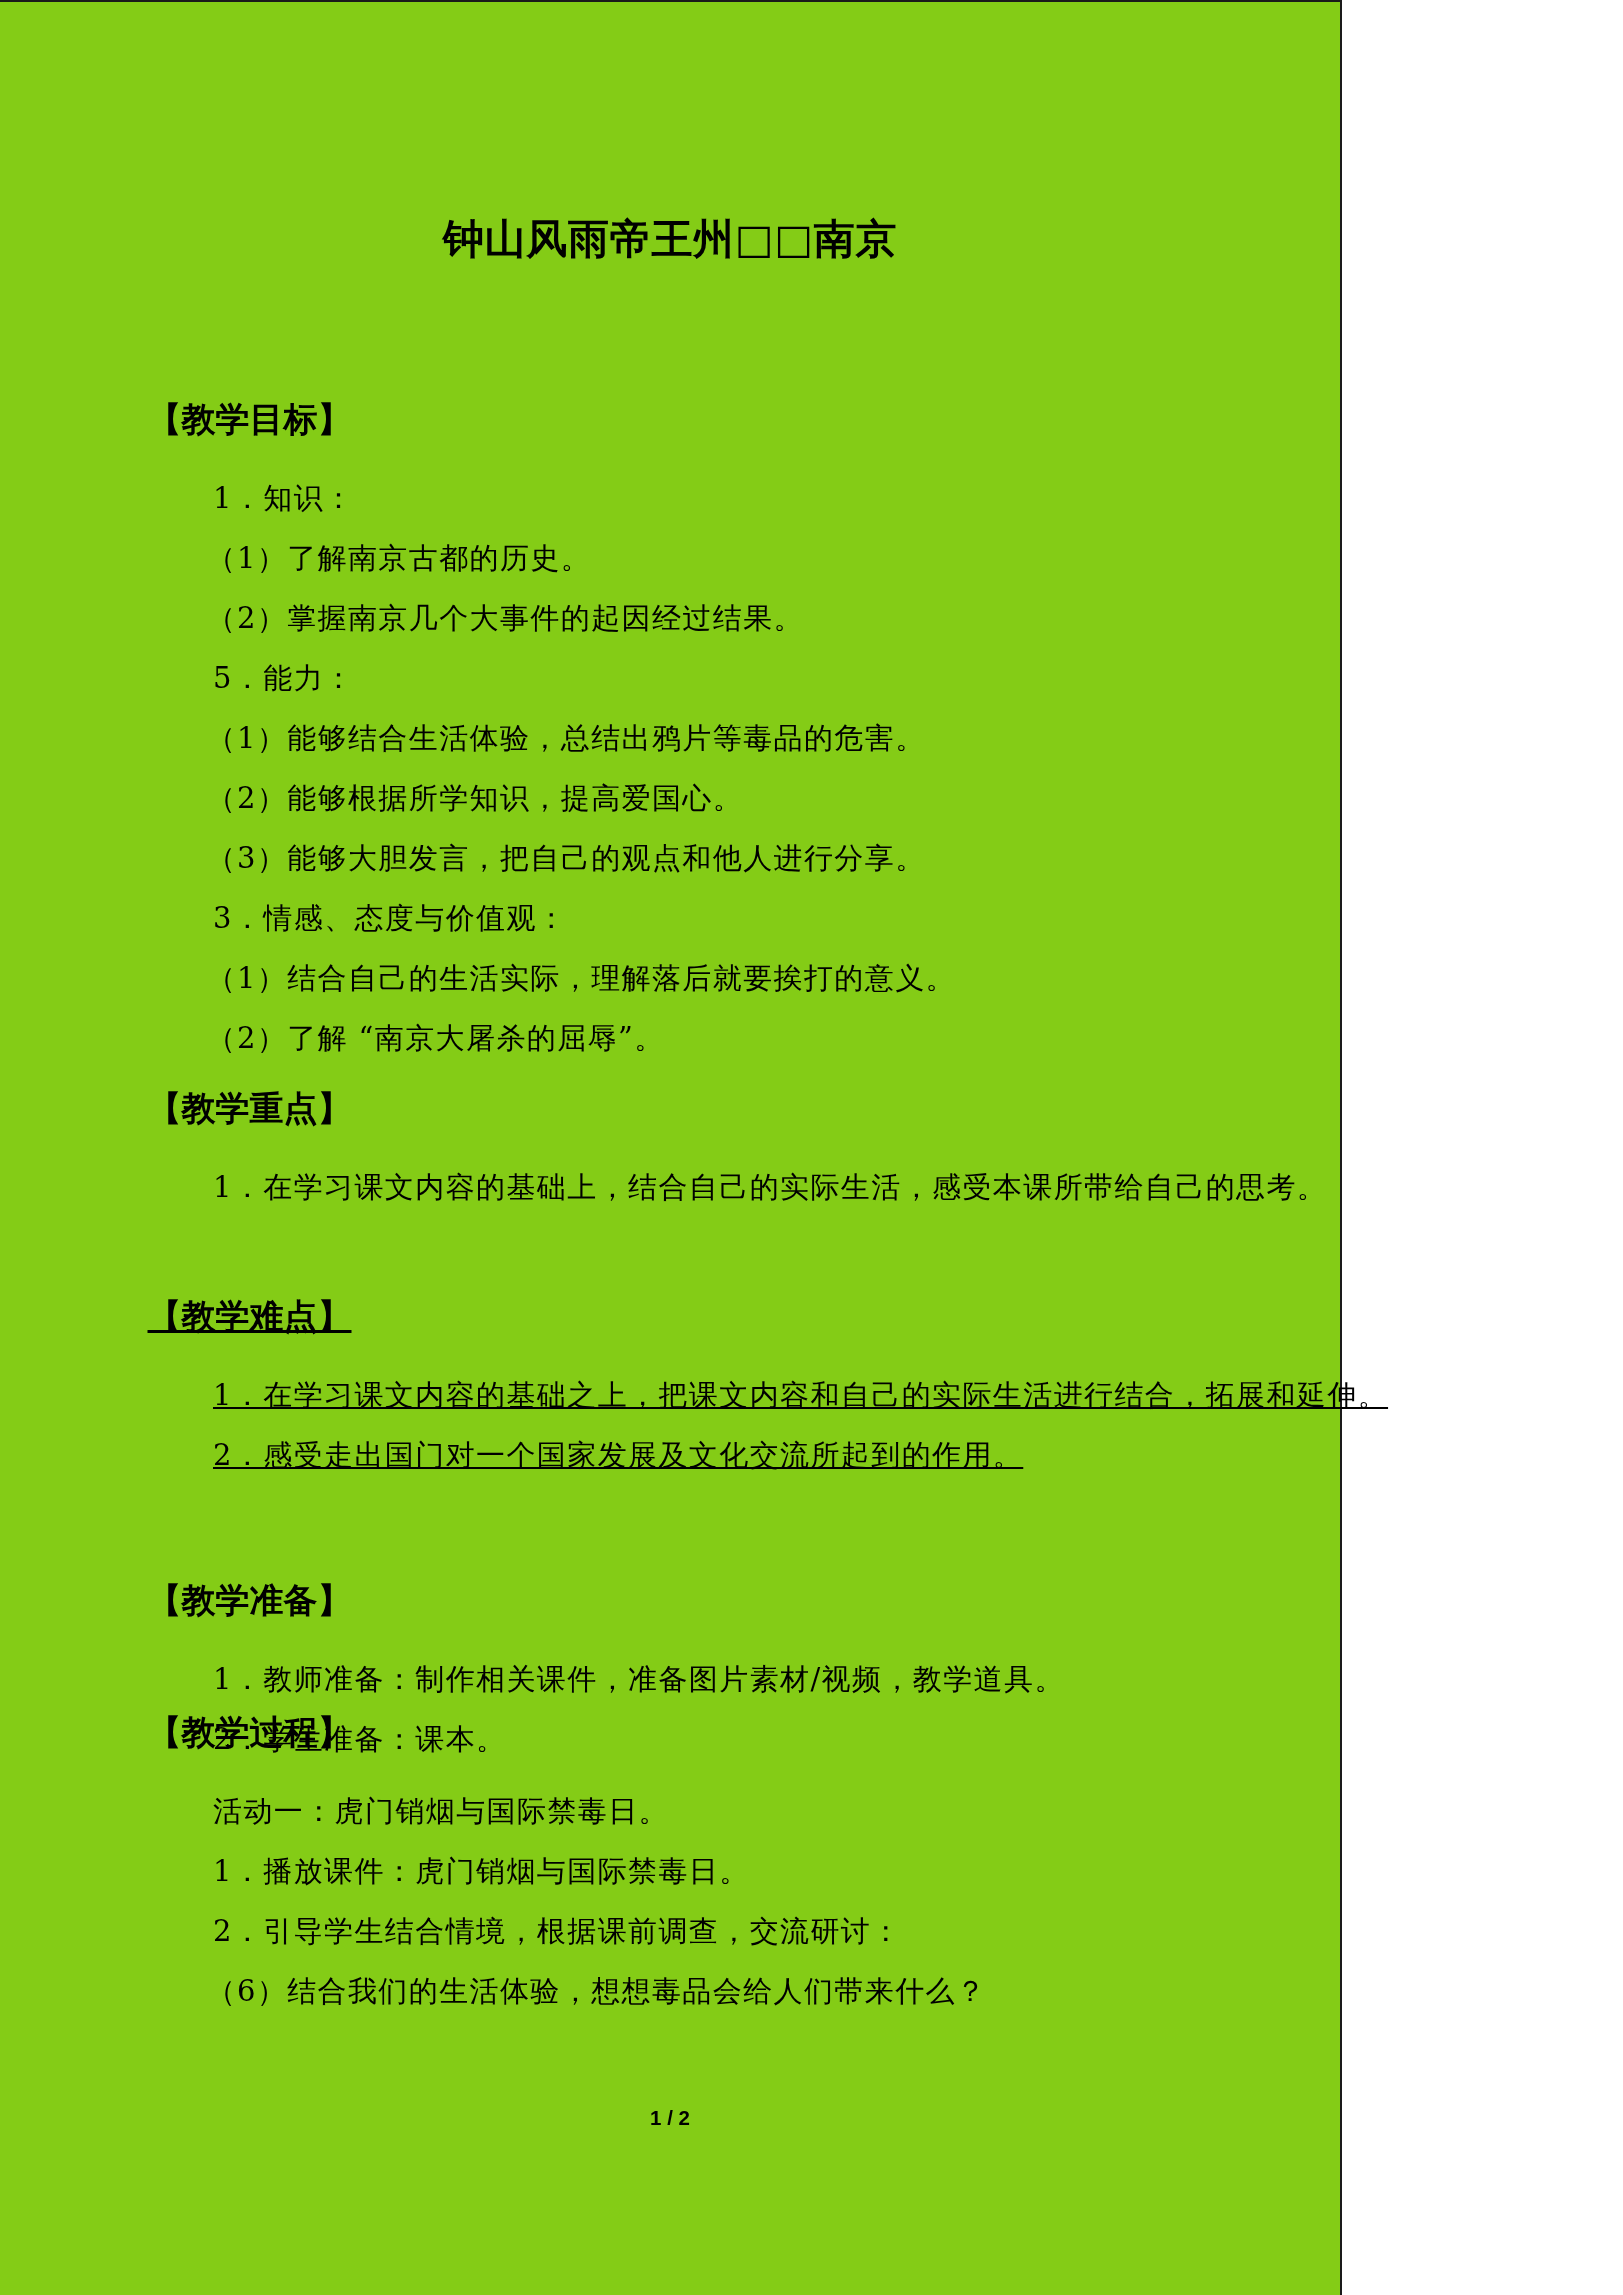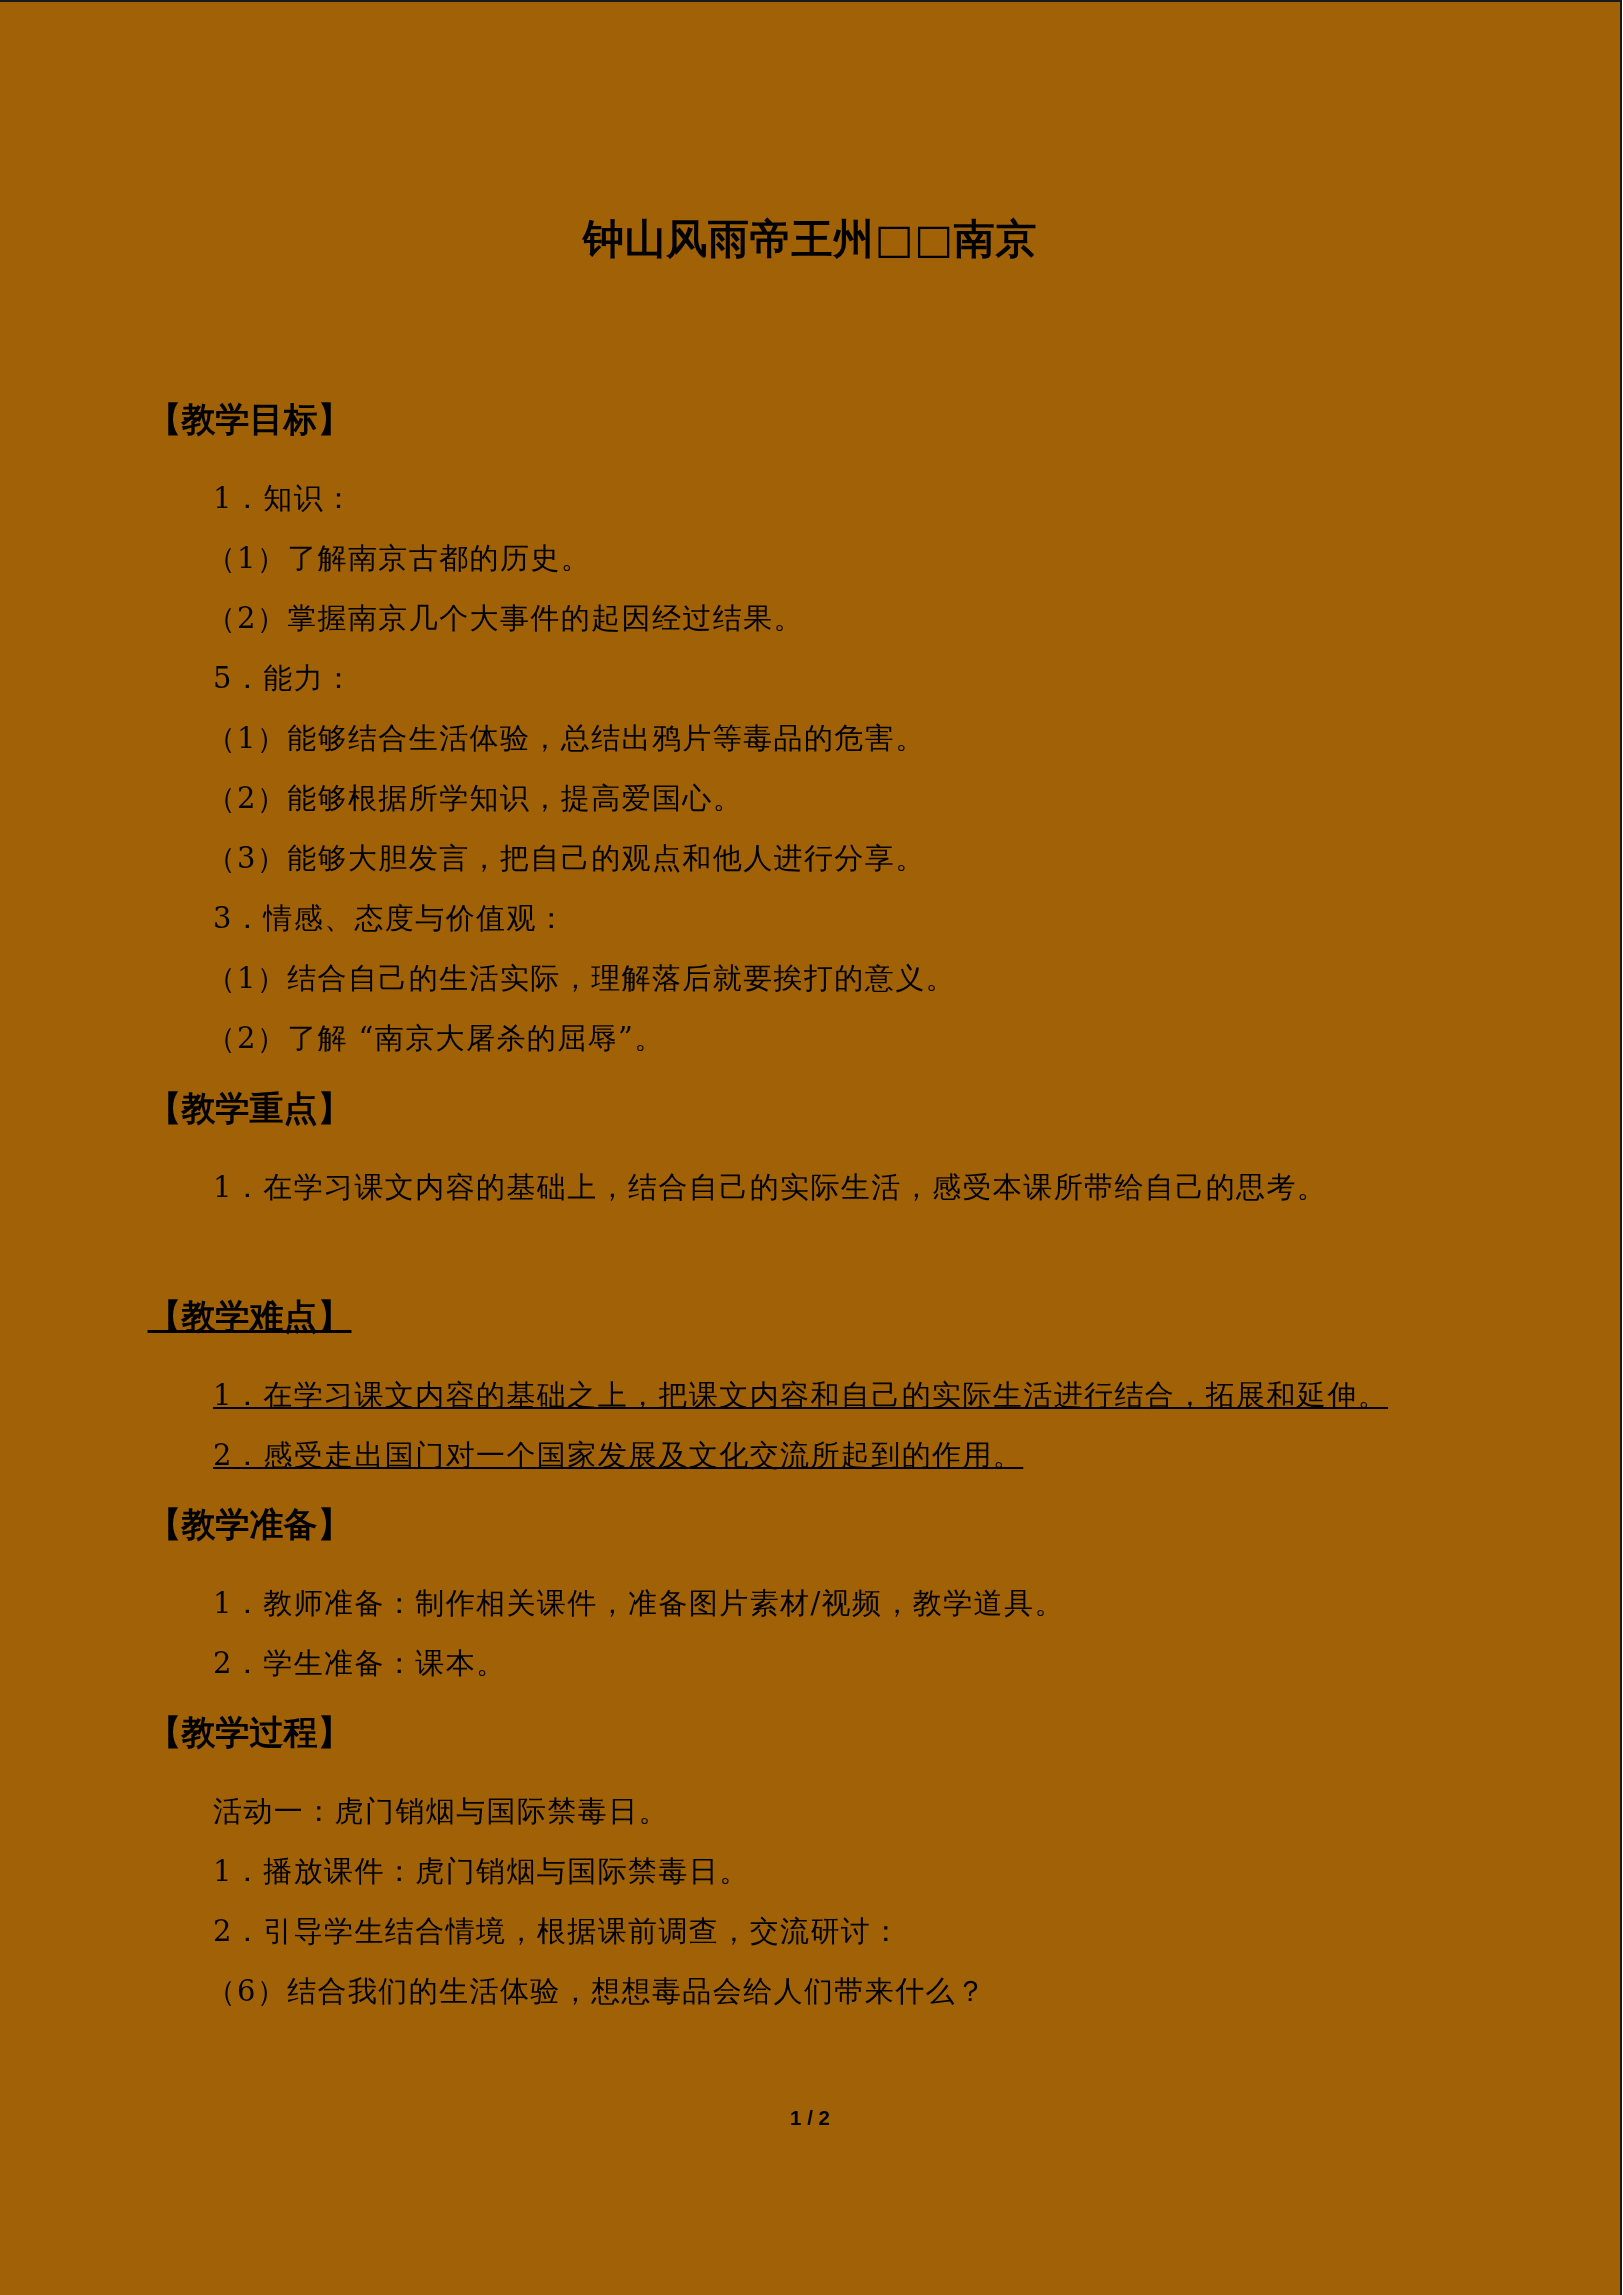--- a/index.html
+++ b/index.html
@@ -12,26 +12,26 @@
     height: 2295px;
     position: relative;
     overflow: hidden;
     font-family: "DejaVu Serif", "Liberation Serif", serif;
     color: #000000;
   }
   .page {
     position: absolute;
     left: 0;
     top: 0;
-    width: 1622px;
+    width: 1342px;
     height: 2295px;
     border-top: 2.7px solid #1a1a1a;
     border-right: 2px solid #1a1a1a;
     box-sizing: border-box;
-    background: #a16207;
+    background: #84cc16;
   }
   .title {
     position: absolute;
     top: 213px;
     left: 0;
     width: 100%;
     text-align: center;
     font-family: "DejaVu Sans", "Liberation Sans", sans-serif;
     font-weight: bold;
     font-size: 41px;
@@ -101,21 +101,21 @@
     <div class="line lvl1">1．在学习课文内容的基础上，结合自己的实际生活，感受本课所带给自己的思考。</div>
   </div>
 
   <div class="section" style="top:1292px;text-decoration:underline;">
     <div class="heading">【教学难点】</div>
     <div class="gap" style="height:27px;"></div>
     <div class="line lvl1">1．在学习课文内容的基础之上，把课文内容和自己的实际生活进行结合，拓展和延伸。</div>
     <div class="line lvl1">2．感受走出国门对一个国家发展及文化交流所起到的作用。</div>
   </div>
 
-  <div class="section" style="top:1500px;">
+  <div class="section" style="top:1576px;">
     <div class="heading">【教学准备】</div>
     <div class="gap" style="height:27px;"></div>
     <div class="line lvl1">1．教师准备：制作相关课件，准备图片素材/视频，教学道具。</div>
     <div class="line lvl1">2．学生准备：课本。</div>
   </div>
 
   <div class="section" style="top:1708px;">
     <div class="heading">【教学过程】</div>
     <div class="gap" style="height:27px;"></div>
     <div class="line lvl1">活动一：虎门销烟与国际禁毒日。</div>

